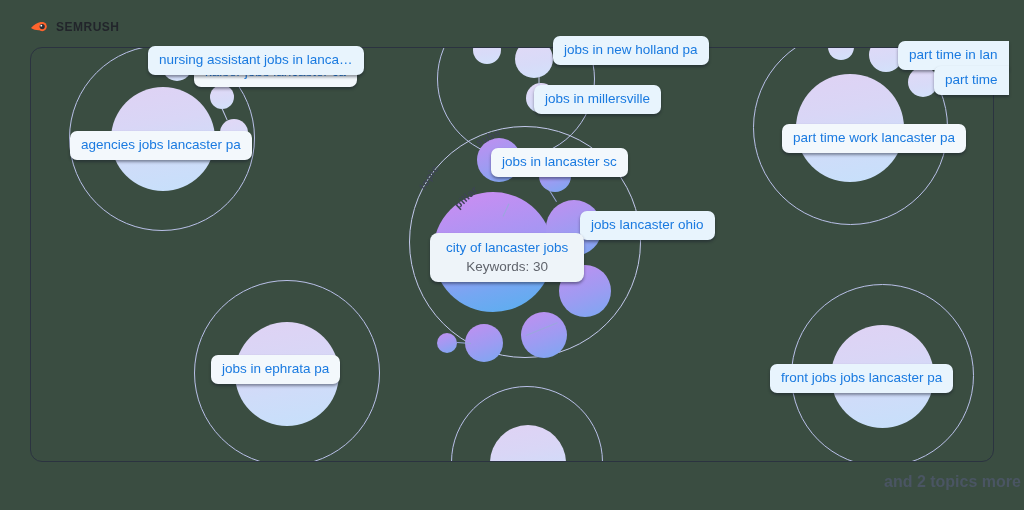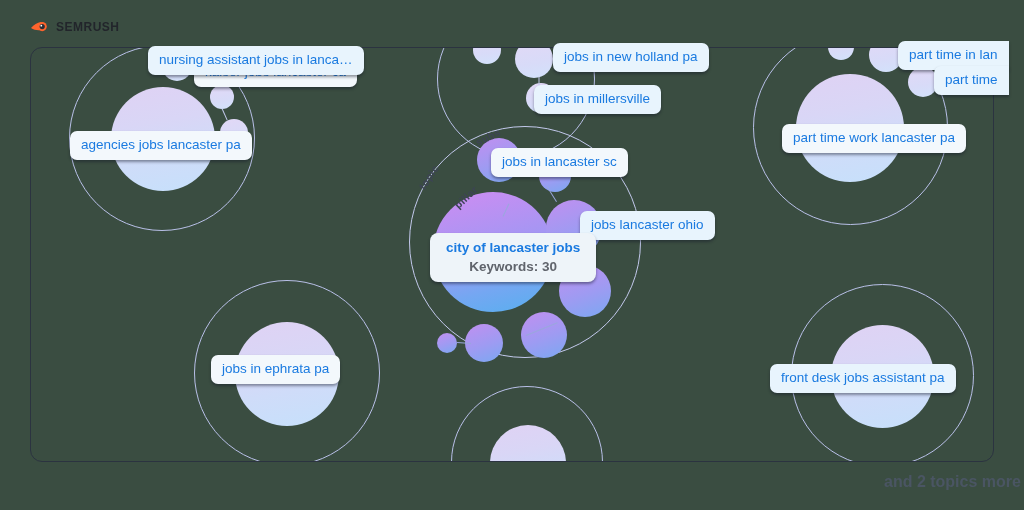--- a/index.html
+++ b/index.html
@@ -70,21 +70,20 @@
     font-size:13.5px;
     line-height:1;
     padding:7px 11px 8px;
     white-space:nowrap;
     box-shadow:0 2px 3px rgba(20,25,40,.45);
   }
   .lbl.plain{background:#f3f8fc;}
   .lbl.center{
     background:#eef4f9;text-align:center;border-radius:8px;
     padding:8px 16px 9px;
-    font-weight:bold;
   }
   .lbl.center .kw{
     display:block;color:#60646c;font-size:13.5px;margin-top:5px;
   }
   .lbl.clip-right{border-top-right-radius:0;border-bottom-right-radius:0;}
 
   
   .orbit-cap{
     position:absolute;color:#3d4455;font-size:10.5px;font-weight:bold;
     letter-spacing:0.4px;white-space:nowrap;
@@ -166,38 +165,38 @@
     <div class="orbit-cap" style="left:444px;top:83px;transform:rotate(-26deg);">subs</div>
     <div class="orbit-cap" style="left:421px;top:143px;transform:rotate(-43deg);">pillar</div>
   </div>
 
   <div class="lbl plain" style="left:194px;top:58px;">kaiser jobs lancaster ca</div>
 
   <div class="lbl" style="left:148px;top:46px;">nursing assistant jobs in lanca…</div>
 
   <div class="lbl plain" style="left:70px;top:131px;">agencies jobs lancaster pa</div>
 
-  <div class="lbl" style="left:553px;top:43px;">jobs in new holland pa</div>
+  <div class="lbl" style="left:553px;top:36px;">jobs in new holland pa</div>
 
   <div class="lbl plain" style="left:491px;top:148px;">jobs in lancaster sc</div>
 
   <div class="lbl" style="left:534px;top:85px;">jobs in millersville</div>
 
 
   <div class="lbl clip-right" style="left:898px;top:41px;">part time in lan</div>
 
   <div class="lbl" style="left:580px;top:211px;">jobs lancaster ohio</div>
 
   <div class="lbl clip-right" style="left:934px;top:66px;">part time</div>
 
   <div class="lbl plain" style="left:772px;top:124px;margin-left:10px;">part time work lancaster pa</div>
 
   <div class="lbl plain" style="left:211px;top:355px;">jobs in ephrata pa</div>
 
-  <div class="lbl" style="left:770px;top:364px;">front desk jobs assistant pa</div>
+  <div class="lbl" style="left:770px;top:364px;">front jobs jobs lancaster pa</div>
 
   <div class="lbl center" style="left:430px;top:233px;">
     <span>city of lancaster jobs</span>
     <span class="kw">Keywords: 30</span>
   </div>
 
   <div class="footnote" style="left:884px;top:473px;">and 2 topics more</div>
 
 </div>
 

